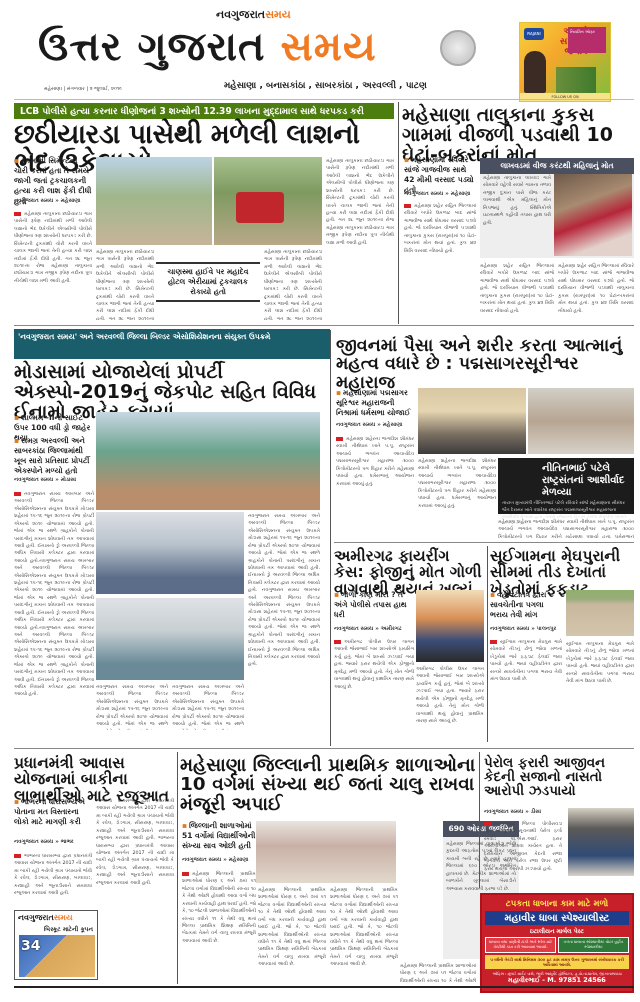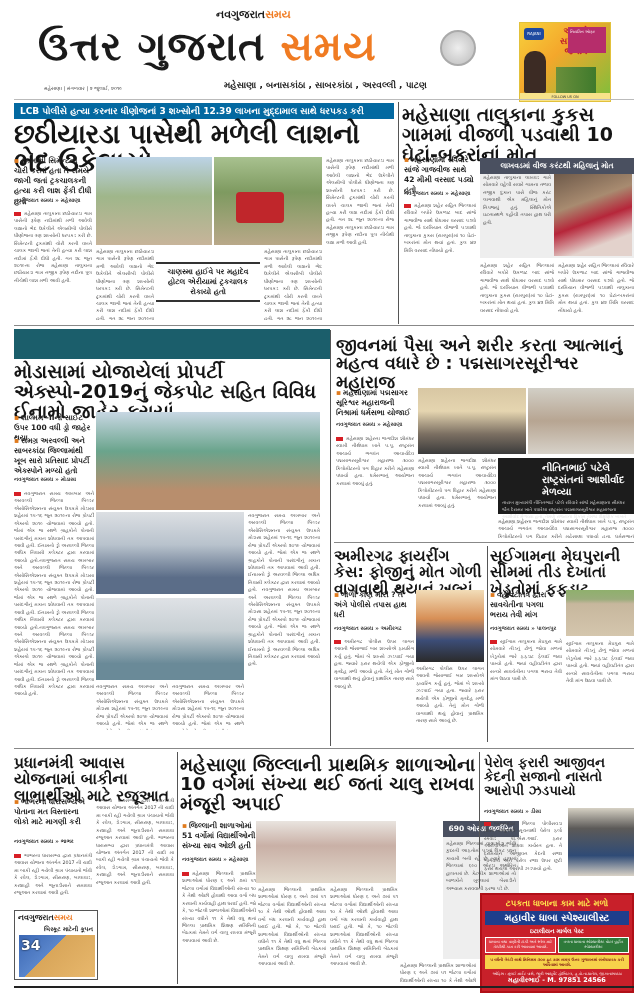--- a/index.html
+++ b/index.html
@@ -13,21 +13,21 @@
   .dateline { left: 44px; top: 85px; font-size: 5px; color: #333; }
   .districts { left: 224px; top: 80px; font-size: 9px; font-weight: bold; color: #222; }
   .top-ad { left: 519px; top: 22px; width: 92px; height: 80px; background: linear-gradient(135deg, #f7d13c 0%, #f4a72b 40%, #7cbf3c 100%); border: 1px solid #e2c13b; overflow: hidden; }
   .top-ad .brand { position:absolute; left:4px; top:5px; width:20px; height:12px; background:#1f4aa0; color:#fff; font-size:4px; text-align:center; line-height:12px; border-radius:3px;}
   .top-ad .slogan { position:absolute; left:36px; top:4px; font-size:9px; color:#c0202a; font-weight:bold; line-height:1.1; width:40px; text-align:center;}
   .top-ad .offer { position:absolute; right:4px; top:4px; width:38px; height:26px; background:#b62d6b; color:#fff; font-size:4px; padding:2px; }
   .top-ad .woman { position:absolute; left:4px; top:28px; width:22px; height:42px; background:#3c2b24; border-radius:10px 10px 2px 2px; }
   .top-ad .packs { position:absolute; left:36px; top:44px; width:40px; height:26px; background:linear-gradient(90deg,#6a8f3b,#3f7a2c); }
   .top-ad .footer { position:absolute; left:0; bottom:0; width:100%; height:8px; background:#f8e38a; font-size:3.5px; color:#333; text-align:center; line-height:8px; }
 
-  .red-banner { left: 14px; top: 103px; width: 380px; height: 16px; background: #0369a1; color: #fff; font-size: 9px; font-weight: bold; line-height: 16px; padding-left: 6px; }
+  .red-banner { left: 14px; top: 103px; width: 380px; height: 16px; background: #4d7c0f; color: #fff; font-size: 9px; font-weight: bold; line-height: 16px; padding-left: 6px; }
   .headline { font-weight: bold; color: #141414; line-height: 1.05; }
   .h1 { left: 14px; top: 120px; width: 380px; font-size: 27px; letter-spacing: -0.5px; }
   .vrule { width: 1px; background: #555; }
   .hrule { height: 1px; background: #888; }
   .h-right { left: 402px; top: 105px; width: 232px; font-size: 19px; }
 
   .bullet { font-size: 7.5px; font-weight: bold; line-height: 1.35; color: #222; }
   .bullet .mk { color: #e07b1e; margin-right: 2px; }
   .byline { font-size: 5.5px; color: #333; font-weight: bold; }
   .body-text { font-size: 4.8px; line-height: 1.55; color: #444; text-align: justify; }
@@ -145,20 +145,21 @@
   <div class="slate-head">લાખવડમાં વીજ કરંટથી મહિલાનું મોત</div>
   <div class="body-text" style="position:absolute; left:3px; top:16px; width:68px; height:80px; overflow:hidden;">મહેસાણા તાલુકાના લાખવડ ગામે સોમવારે વહેલી સવારે ગામના તળાવ નજીક દુકાન પાસે વીજ કરંટ લાગવાથી એક મહિલાનું મોત નિપજ્યું હતું. સ્થિતિકોએ ઘટનાસ્થળે પહોંચી તપાસ હાથ ધરી હતી.</div>
   <div class="photo photo-woman-bed" style="position:absolute; left:74px; top:16px; width:78px; height:82px;"></div>
 </div>
 <div class="abs body-text" style="left:480px; top:262px; width:74px; height:58px; overflow:hidden;">મહેસાણા શહેર સહિત જિલ્લામાં રવિવારે બપોરે ઉકળાટ બાદ સાંજે ગાજવીજ સાથે ધોધમાર વરસાદ પડ્યો હતો. જે દરમિયાન વીજળી પડવાથી તાલુકાના કુકસ (રામપુરા)માં ૧૦ ઘેટાં-બકરાંનાં મોત થયાં હતાં. કુલ ૪૨ મિમિ વરસાદ નોંધાયો હતો.</div>
 <div class="abs body-text" style="left:558px; top:262px; width:76px; height:58px; overflow:hidden;">મહેસાણા શહેર સહિત જિલ્લામાં રવિવારે બપોરે ઉકળાટ બાદ સાંજે ગાજવીજ સાથે ધોધમાર વરસાદ પડ્યો હતો. જે દરમિયાન વીજળી પડવાથી તાલુકાના કુકસ (રામપુરા)માં ૧૦ ઘેટાં-બકરાંનાં મોત થયાં હતાં. કુલ ૪૨ મિમિ વરસાદ નોંધાયો હતો.</div>
 
 <div class="abs hrule" style="left:14px; top:325px; width:620px;"></div>
 
 <div class="abs teal-banner">
+  <div>'નવગુજરાત સમય' અને અરવલ્લી જિલ્લા બિલ્ડર એસોશિયેશનના સંયુક્ત ઉપક્રમે</div>
 </div>
 <div class="abs headline h-expo">મોડાસામાં યોજાયેલાં પ્રોપર્ટી એક્સ્પો-2019નું જેકપોટ સહિત વિવિધ ઈનામો જાહેર કરાયાં</div>
 
 <div class="abs bullet" style="left:14px; top:413px; width:80px;">
   <span class="mk">▪</span><span>શાલ્મમ -IIની સાઈટ ઉપર 100 વધી ડ્રો જાહેર થયા</span>
 </div>
 <div class="abs bullet" style="left:14px; top:436px; width:80px;">
   <span class="mk">▪</span><span>સમગ્ર અરવલ્લી અને સાબરકાંઠા જિલ્લામાંથી ખૂબ સારો પ્રતિસાદ પ્રોપર્ટી એક્સ્પોને મળ્યો હતો</span>
 </div>
 <div class="abs byline" style="left:14px; top:476px; width:80px;">નવગુજરાત સમય » મોડાસા</div>

